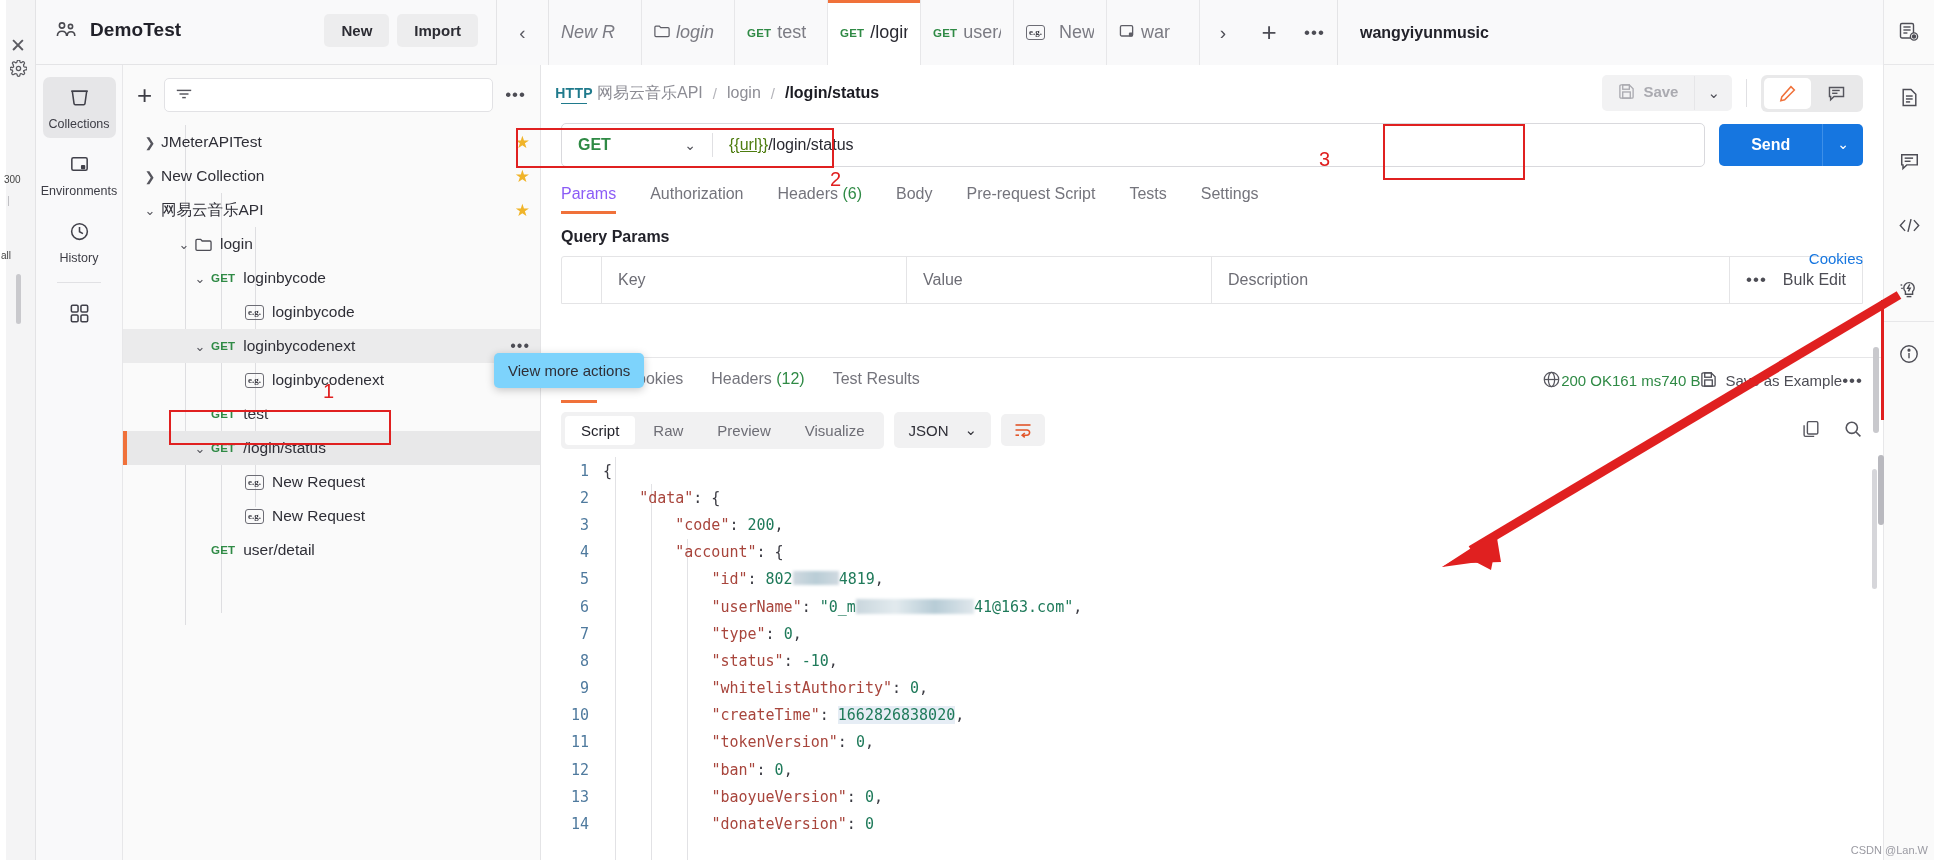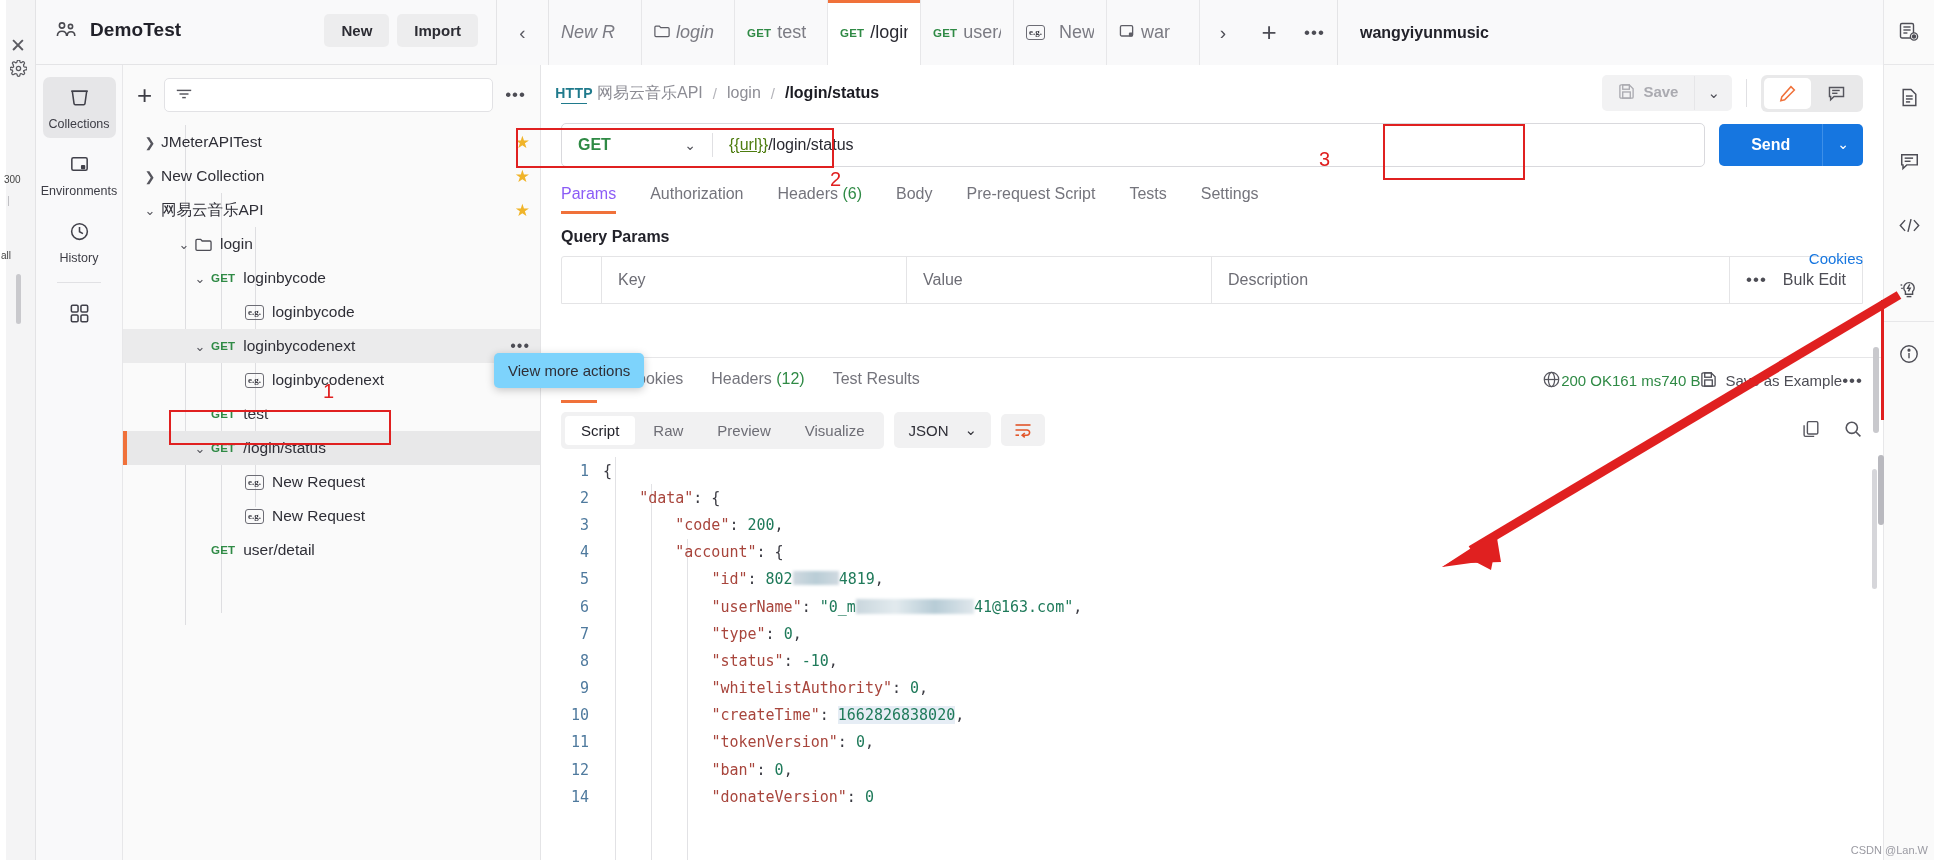--- a/index.html
+++ b/index.html
@@ -706,20 +706,24 @@
       </div>
       <div class="cline">
         <span class="lnum">11</span>
         <span class="ctext">            <span class="k">"tokenVersion"</span><span class="p">: </span><span class="n">0</span><span class="p">,</span></span>
       </div>
       <div class="cline">
         <span class="lnum">12</span>
         <span class="ctext">            <span class="k">"ban"</span><span class="p">: </span><span class="n">0</span><span class="p">,</span></span>
       </div>
       <div class="cline">
+        <span class="lnum">13</span>
+        <span class="ctext">            <span class="k">"baoyueVersion"</span><span class="p">: </span><span class="n">0</span><span class="p">,</span></span>
+      </div>
+      <div class="cline">
         <span class="lnum">14</span>
         <span class="ctext">            <span class="k">"donateVersion"</span><span class="p">: </span><span class="n">0</span></span>
       </div>
     </div>
 
     <div id="resp-scroll"></div>
     <div id="code-scroll"></div>
 
     <svg id="arrow" viewBox="0 0 1342 795">
       <line x1="853" y1="165" x2="425" y2="420" stroke="#e02020" stroke-width="9"></line>

